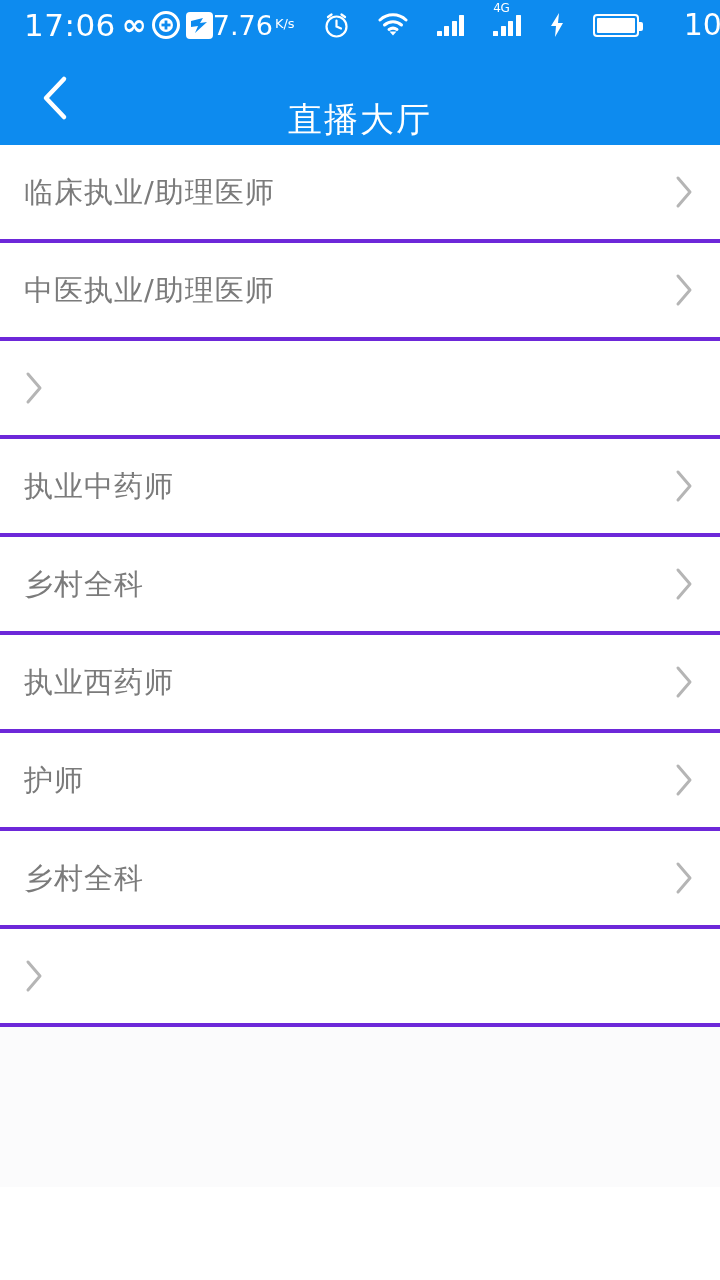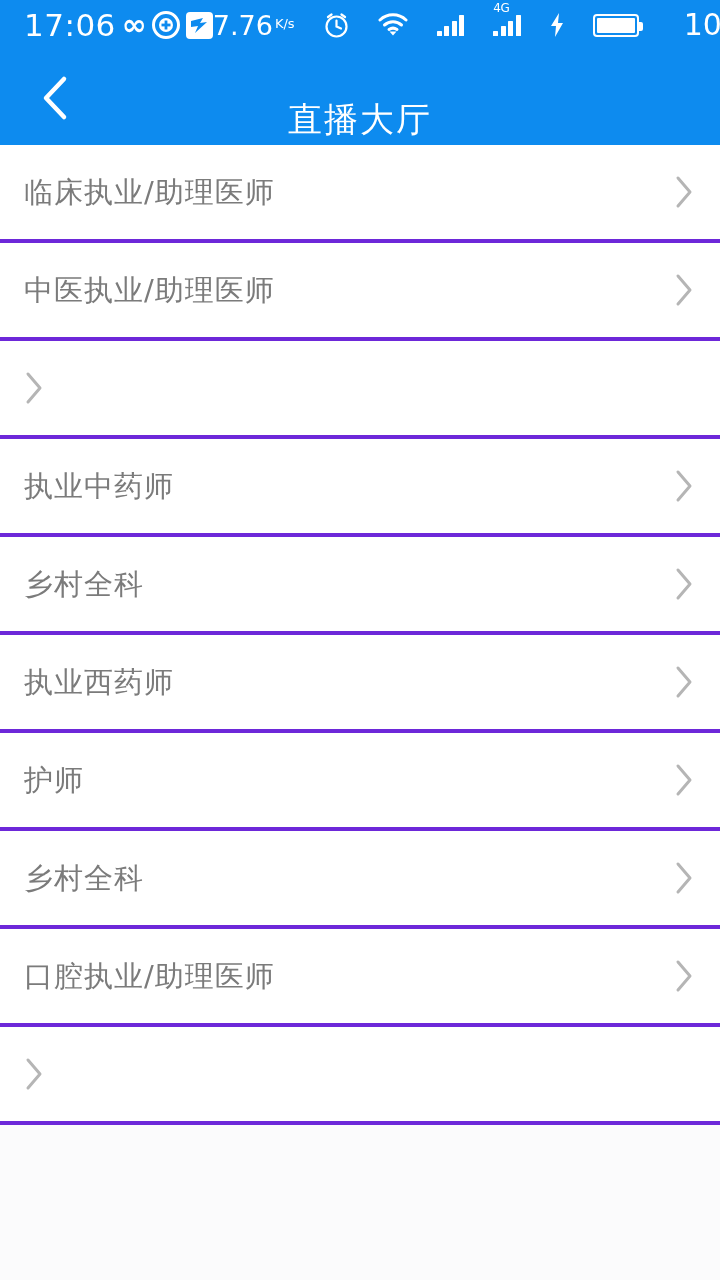--- a/index.html
+++ b/index.html
@@ -238,28 +238,20 @@
     </div>
     <div class="row">
       <span class="row-label">乡村全科</span>
       <span>
         <svg class="row-chevron" viewBox="0 0 20 34">
             <path d="M4 3 L16 17 L4 31" fill="none" stroke="#b5b5b5" stroke-width="3" stroke-linecap="round" stroke-linejoin="round"></path>
           </svg>
       </span>
     </div>
     <div class="row">
-      <span class="row-label">口腔执业/助理医师</span>
-      <span>
-        <svg class="row-chevron" viewBox="0 0 20 34">
-            <path d="M4 3 L16 17 L4 31" fill="none" stroke="#b5b5b5" stroke-width="3" stroke-linecap="round" stroke-linejoin="round"></path>
-          </svg>
-      </span>
-    </div>
-    <div class="row">
       <span>
         <svg class="row-chevron" viewBox="0 0 20 34">
             <path d="M4 3 L16 17 L4 31" fill="none" stroke="#b5b5b5" stroke-width="3" stroke-linecap="round" stroke-linejoin="round"></path>
           </svg>
       </span>
     </div>
     <div class="list-footer"></div>
   </div>
 
 </div>

